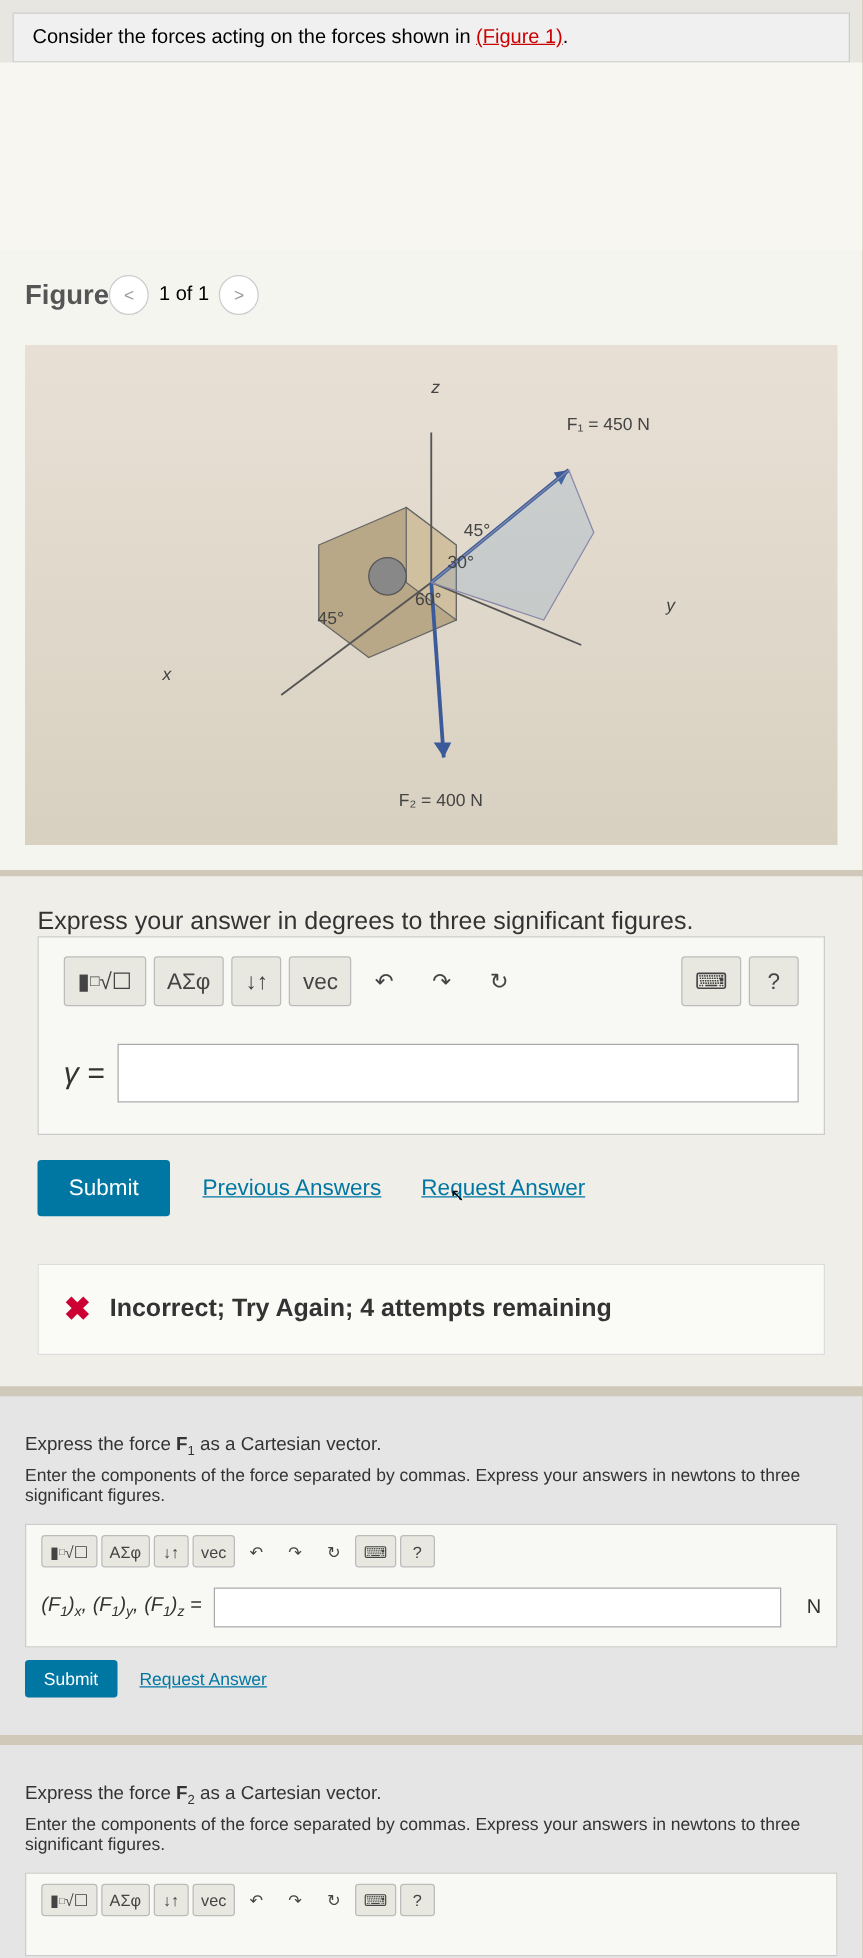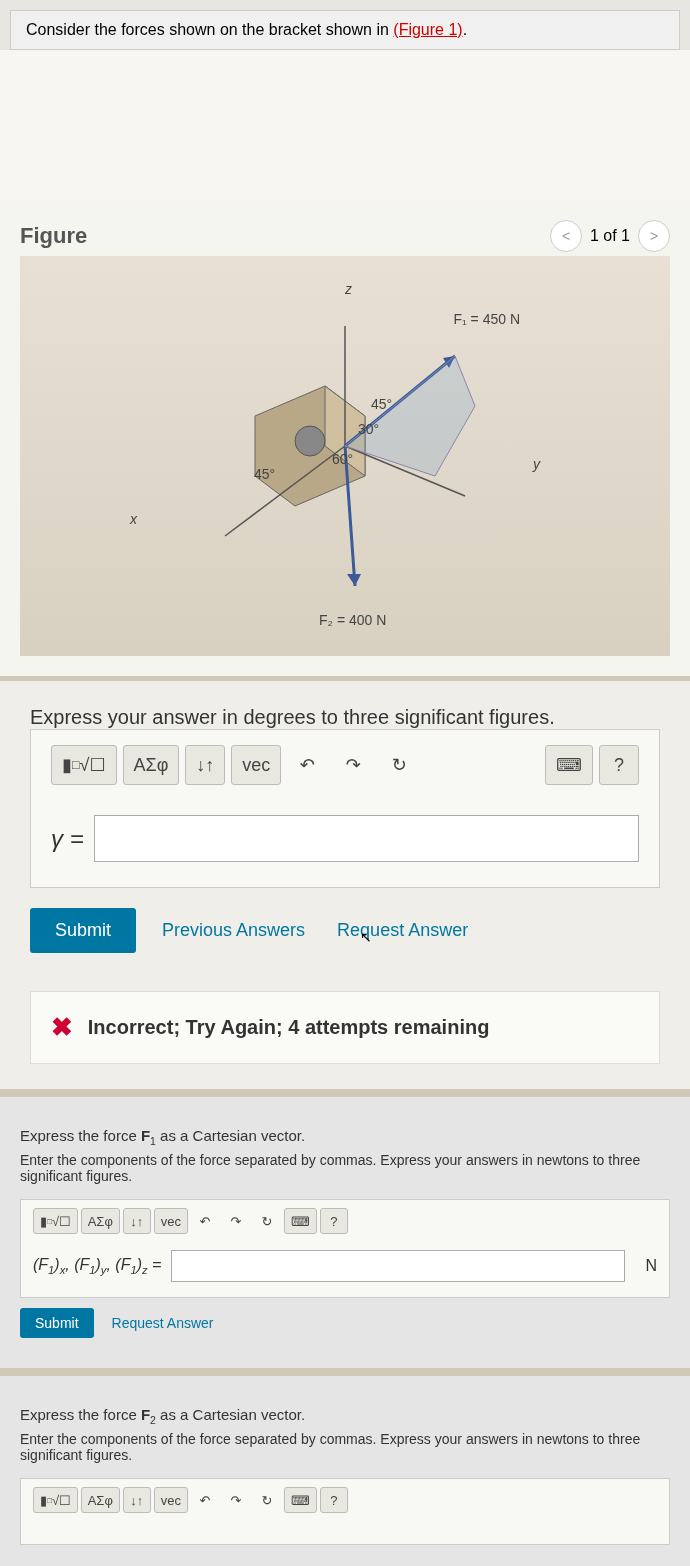--- a/index.html
+++ b/index.html
@@ -22,23 +22,23 @@
     font-size: 16px;
   }
   .intro-box a { color: #c00; text-decoration: underline; }
   .figure-panel {
     background: #f5f5f0;
     padding: 20px;
     margin: 0;
   }
   .figure-header {
     display: flex;
-    justify-content: space-between;
-    align-items: center;
-    margin-bottom: 4px;
+    justify-content: flex-start;
+    align-items: center;
+    margin-bottom: 24px;
   }
   .figure-title {
     font-size: 22px;
     font-weight: bold;
     color: #555;
   }
   .figure-nav {
     display: flex;
     align-items: center;
     gap: 8px;
@@ -147,20 +147,21 @@
   .submit-btn {
     background: #0077a3;
     color: #fff;
     border: none;
     padding: 12px 25px;
     font-size: 18px;
     border-radius: 3px;
   }
   .link-btn {
     color: #0077a3;
+    text-decoration: underline;
     font-size: 18px;
     background: none;
     border: none;
   }
   .feedback-box {
     border: 1px solid #ddd;
     background: #fafaf7;
     padding: 20px;
     display: flex;
     align-items: center;
@@ -194,21 +195,21 @@
   .white-gap { height: 150px; background: #f8f6f0; }
   .cursor { position: absolute; font-size: 14px; color: #000; }
   sub { font-size: 0.7em; }
   .fig-label { position: absolute; font-style: italic; color: #444; }
 </style>
 </head>
 <body>
 
 <div class="screenshot-section" style="padding-top:10px;">
   <div class="intro-box">
-    <span>Consider the forces shown on the bracket shown in </span><a href="#">(Figure 1)</a><span>.</span>
+    <span>Consider the forces acting on the forces shown in </span><a href="#">(Figure 1)</a><span>.</span>
   </div>
   <div class="white-gap"></div>
 </div>
 
 <div class="figure-panel">
   <div class="figure-header">
     <div class="figure-title">Figure</div>
     <div class="figure-nav">
       <div class="nav-btn">&lt;</div>
       <span>1 of 1</span>

